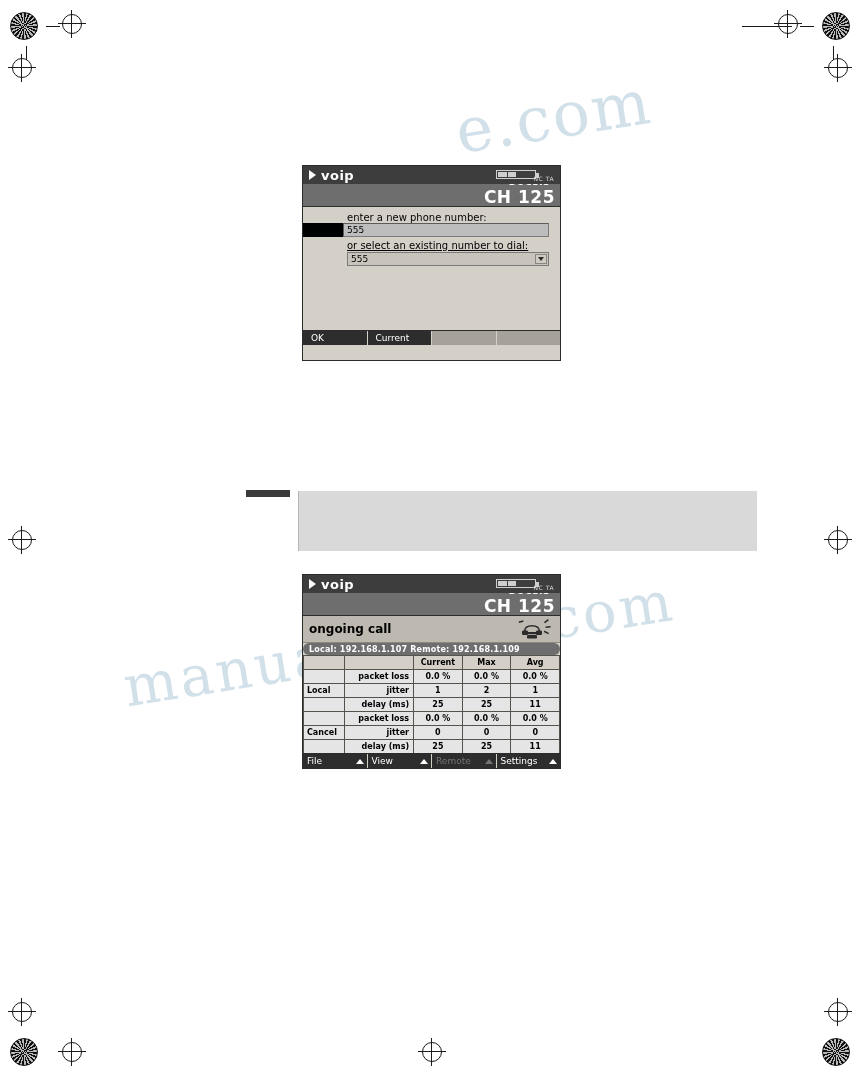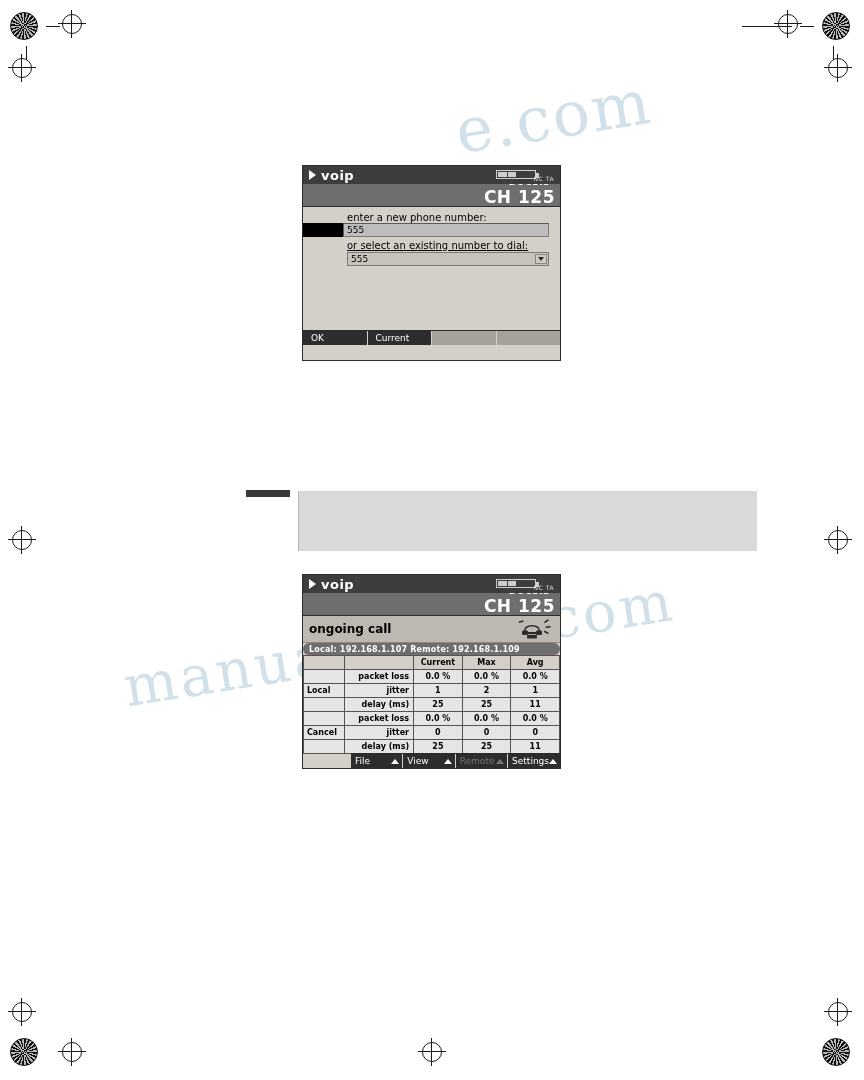--- a/index.html
+++ b/index.html
@@ -573,21 +573,21 @@
     <tr>
       <td class="sidelabel"></td>
       <td class="rowname">delay (ms)</td>
       <td>25</td>
       <td>25</td>
       <td>11</td>
     </tr>
   </tbody>
     </table>
 
-  <div class="menubar" style="position:absolute; left:0; right:0; bottom:0;margin-left:48px;">
+  <div class="menubar" style="position:absolute; left:0; right:0; bottom:0;">
     <div class="menuitem">
       <span>File</span>
       <span class="tri-up"></span>
     </div>
     <div class="menuitem">
       <span>View</span>
       <span class="tri-up"></span>
     </div>
     <div class="menuitem disabled">
       <span>Remote</span>

